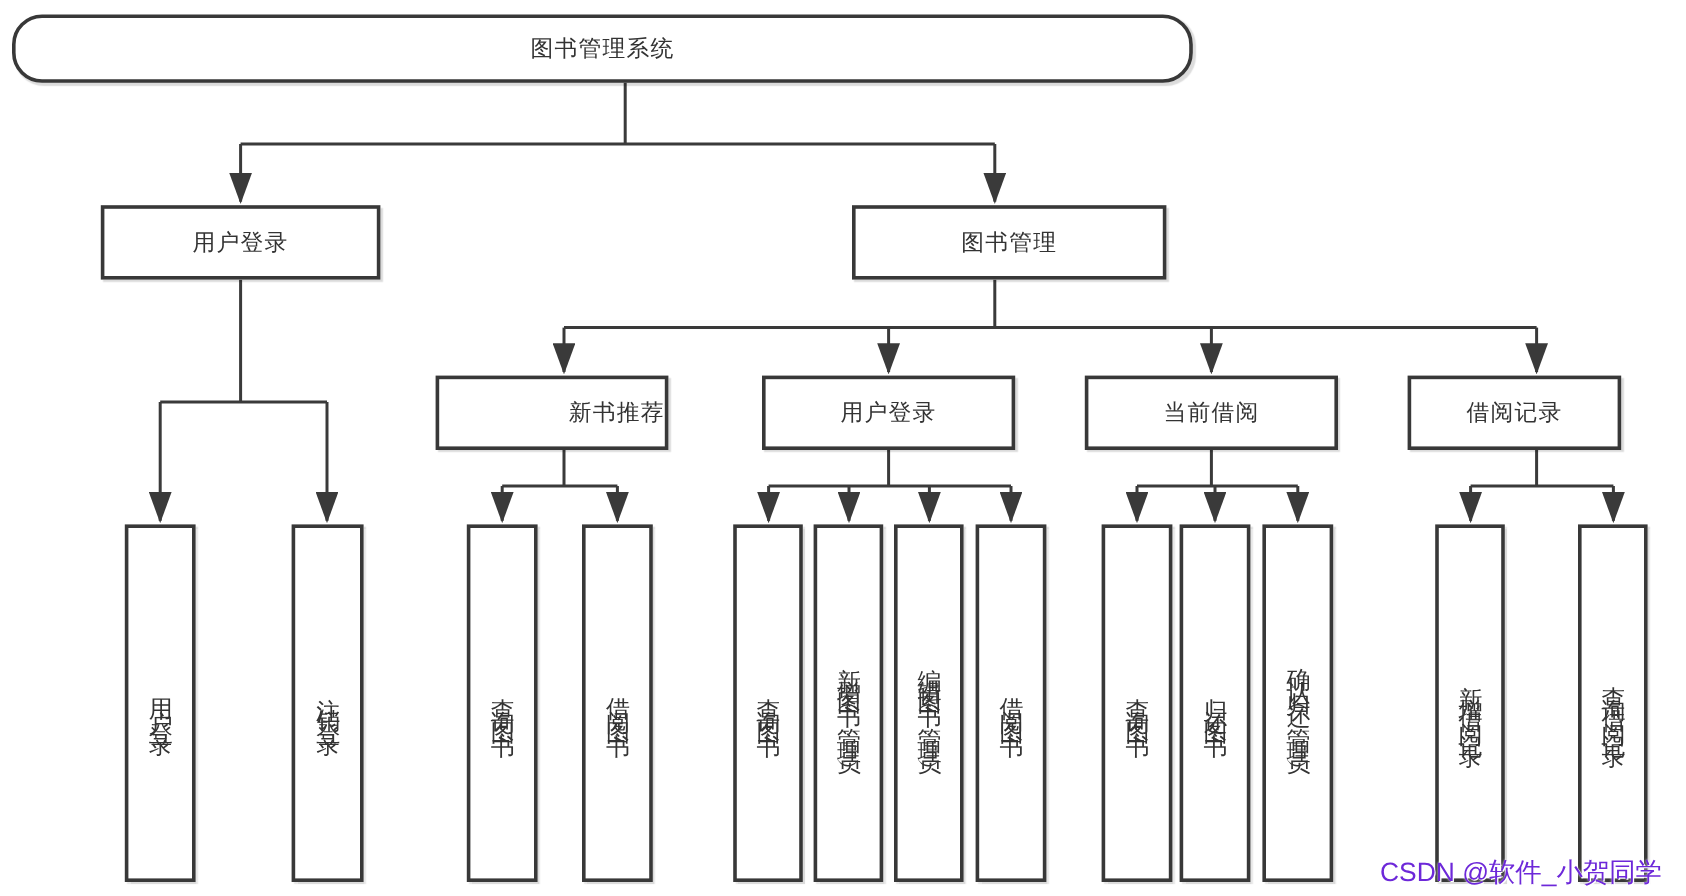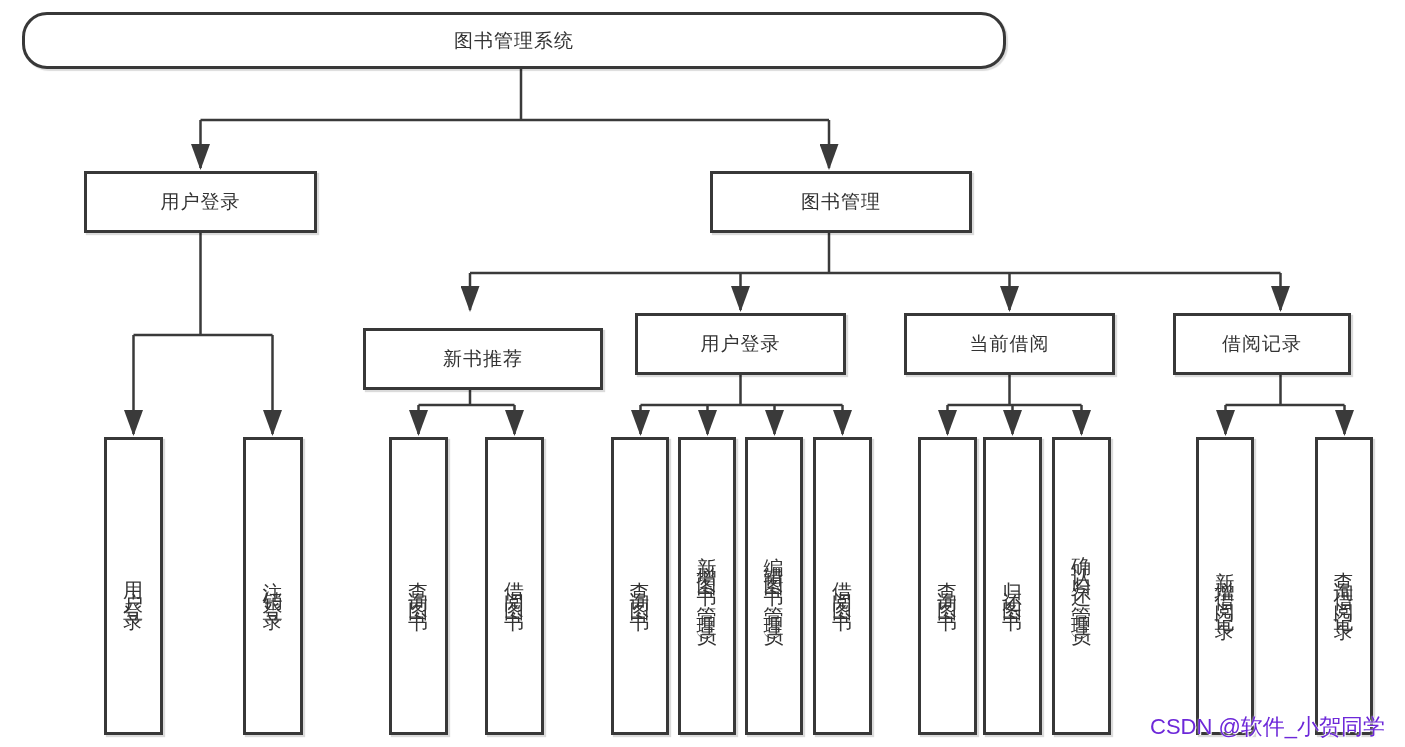--- a/index.html
+++ b/index.html
@@ -89,32 +89,32 @@
       <line x1="947.5" y1="405" x2="947.5" y2="434" marker-end="url(#arw)"></line>
       <line x1="1012.5" y1="405" x2="1012.5" y2="434" marker-end="url(#arw)"></line>
       <line x1="1081.5" y1="405" x2="1081.5" y2="434" marker-end="url(#arw)"></line>
 
       <path d="M1280.5 375 V405 M1225.5 405 H1344.5"></path>
       <line x1="1225.5" y1="405" x2="1225.5" y2="434" marker-end="url(#arw)"></line>
       <line x1="1344.5" y1="405" x2="1344.5" y2="434" marker-end="url(#arw)"></line>
     </g>
   </svg>
 
-  <div class="node h" style="left:22px; top:12px; width:984px; height:57px;border-radius:25px;">
+  <div class="node h" style="left:10px; top:12px; width:984px; height:57px;border-radius:25px;">
     <span>图书管理系统</span>
   </div>
 
   <div class="node h" style="left:84px; top:171px; width:233px; height:62px;">
     <span>用户登录</span>
   </div>
   <div class="node h" style="left:710px; top:171px; width:262px; height:62px;">
     <span>图书管理</span>
   </div>
 
-  <div class="node h" style="left:363px; top:328px; width:240px; height:62px;">
+  <div class="node h" style="left:363px; top:313px; width:194px; height:62px;justify-content:flex-end;">
     <span>新书推荐</span>
   </div>
   <div class="node h" style="left:635px; top:313px; width:211px; height:62px;">
     <span>用户登录</span>
   </div>
   <div class="node h" style="left:904px; top:313px; width:211px; height:62px;">
     <span>当前借阅</span>
   </div>
   <div class="node h" style="left:1173px; top:313px; width:178px; height:62px;">
     <span>借阅记录</span>

